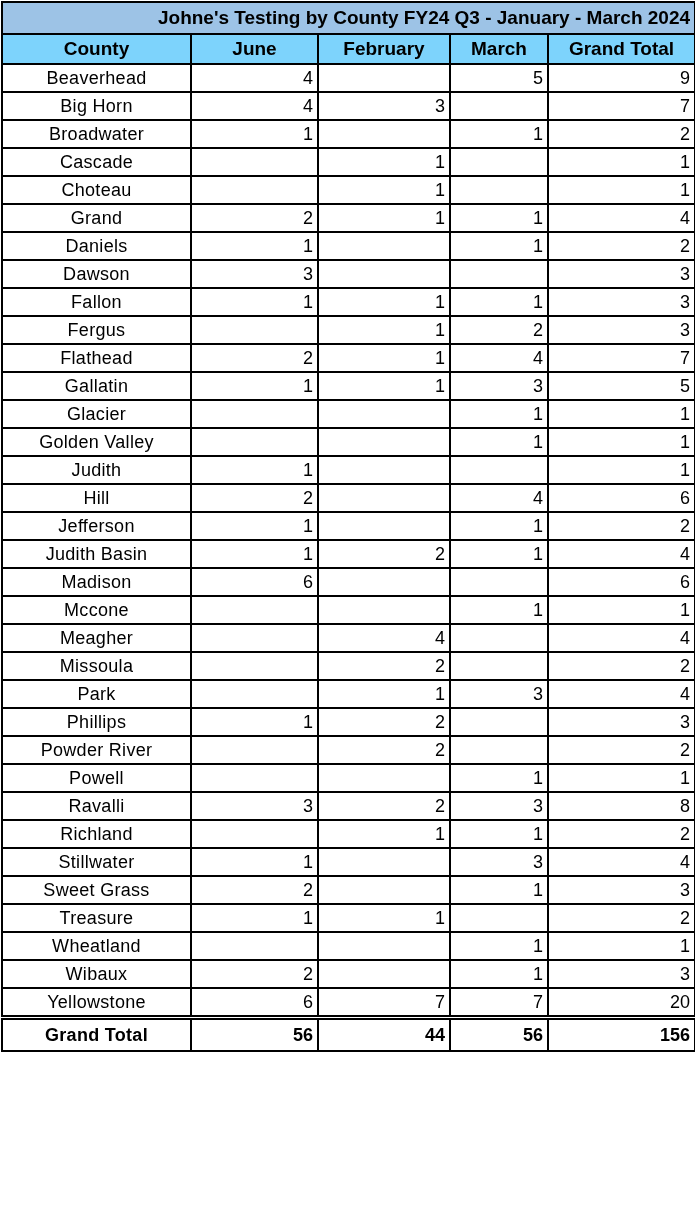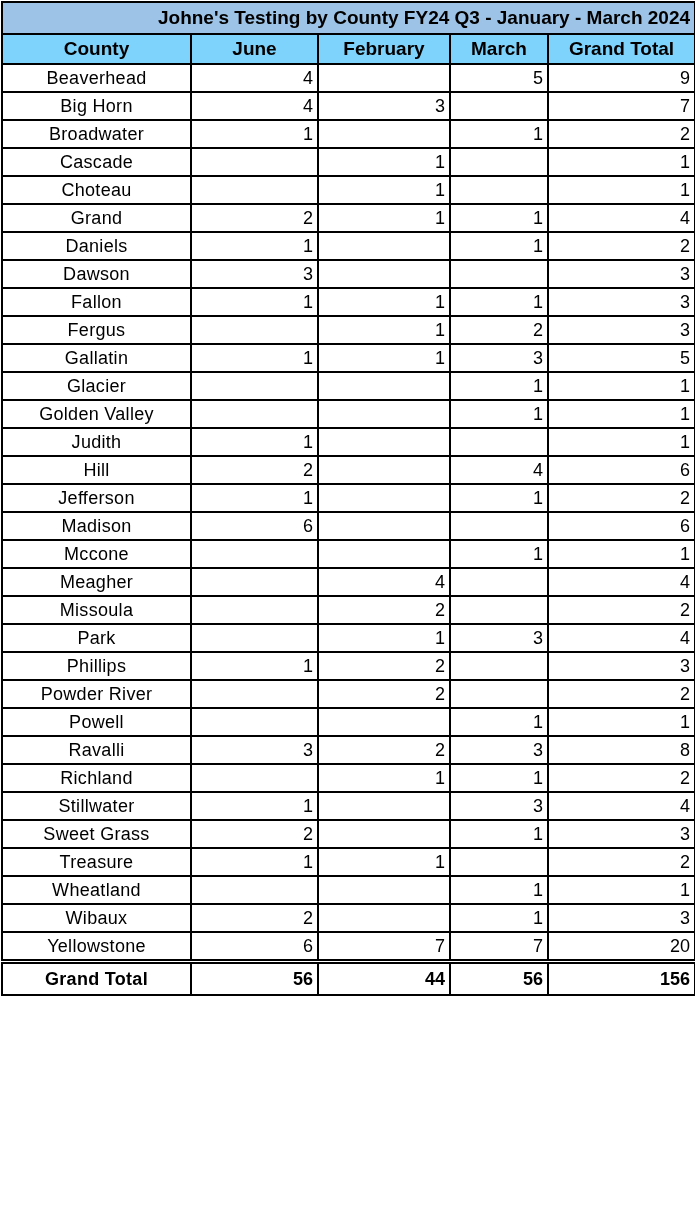--- a/index.html
+++ b/index.html
@@ -100,20 +100,27 @@
         <td class="num">3</td>
       </tr>
       <tr>
         <td class="name">Fergus</td>
         <td class="num"></td>
         <td class="num">1</td>
         <td class="num">2</td>
         <td class="num">3</td>
       </tr>
       <tr>
+        <td class="name">Flathead</td>
+        <td class="num">2</td>
+        <td class="num">1</td>
+        <td class="num">4</td>
+        <td class="num">7</td>
+      </tr>
+      <tr>
         <td class="name">Gallatin</td>
         <td class="num">1</td>
         <td class="num">1</td>
         <td class="num">3</td>
         <td class="num">5</td>
       </tr>
       <tr>
         <td class="name">Glacier</td>
         <td class="num"></td>
         <td class="num"></td>
@@ -140,20 +147,27 @@
         <td class="num"></td>
         <td class="num">4</td>
         <td class="num">6</td>
       </tr>
       <tr>
         <td class="name">Jefferson</td>
         <td class="num">1</td>
         <td class="num"></td>
         <td class="num">1</td>
         <td class="num">2</td>
+      </tr>
+      <tr>
+        <td class="name">Judith Basin</td>
+        <td class="num">1</td>
+        <td class="num">2</td>
+        <td class="num">1</td>
+        <td class="num">4</td>
       </tr>
       <tr>
         <td class="name">Madison</td>
         <td class="num">6</td>
         <td class="num"></td>
         <td class="num"></td>
         <td class="num">6</td>
       </tr>
       <tr>
         <td class="name">Mccone</td>

